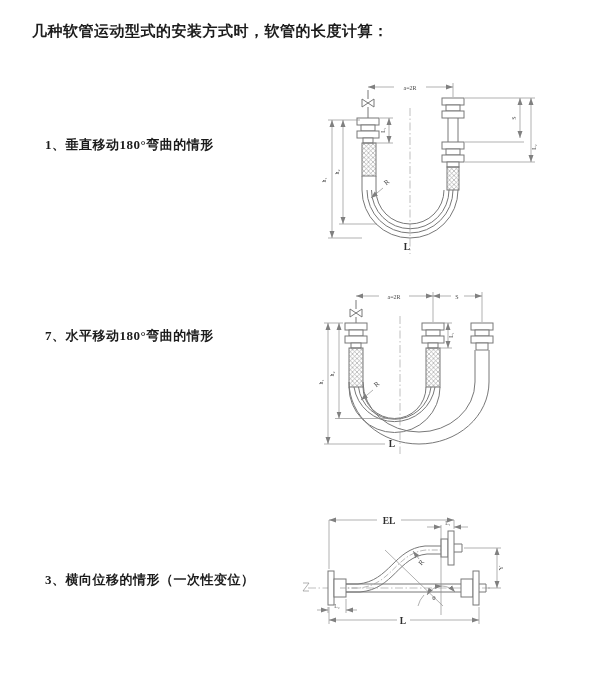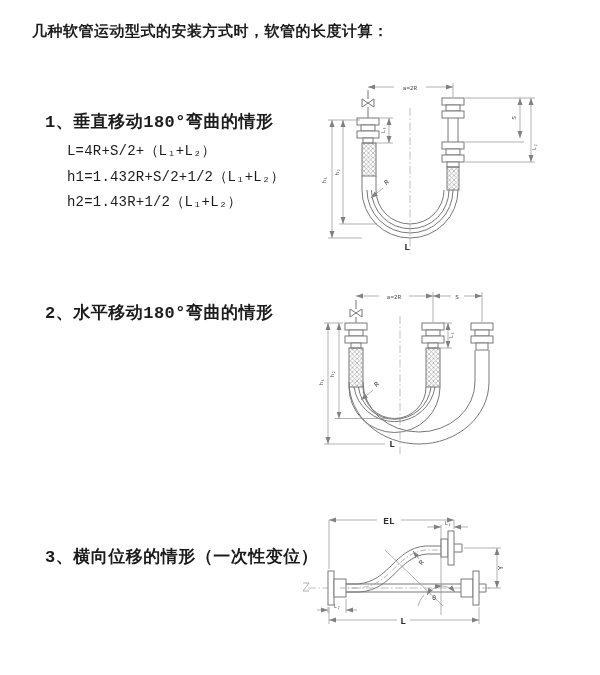--- a/index.html
+++ b/index.html
@@ -1,20 +1,20 @@
 <!DOCTYPE html>
 <html><head>
 <meta charset="utf-8">
 <style>
   html,body{margin:0;padding:0;background:#fff;}
   .page{position:relative;width:600px;height:675px;background:#ffffff;overflow:hidden;
-        font-family:Liberation Mono, monospace;color:#1c1c1c;}
+        font-family:Liberation Serif, serif;color:#1c1c1c;text-align:center;}
   .title{position:absolute;left:32px;top:22px;font-size:15px;font-weight:bold;letter-spacing:.5px;}
   .section{position:absolute;left:45px;}
-  .sec-heading{font-size:17px;font-weight:bold;letter-spacing:.5px;line-height:19px;}
+  .sec-heading{font-size:13px;font-weight:bold;letter-spacing:.5px;line-height:19px;margin-top:22px;}
   .formulas{margin-top:7px;margin-left:22px;}
   .formula{font-size:14px;line-height:25.5px;letter-spacing:.2px;white-space:pre;}
   .diagram{position:absolute;}
   
   .ol{stroke:#787878;fill:none;stroke-width:1;}
   .olf{stroke:#787878;fill:#ffffff;stroke-width:1;}
   .braid{stroke:#787878;stroke-width:1;}
   .dl{stroke:#8f8f8f;fill:none;stroke-width:.7;}
   .cl{stroke:#a3a3a3;fill:none;stroke-width:.7;stroke-dasharray:8 2.5 1.5 2.5;}
   .cl2{stroke:#9a9a9a;fill:none;stroke-width:.7;stroke-dasharray:6 2 1.5 2;}
@@ -26,29 +26,24 @@
 </style>
 </head>
 <body>
 
 <div class="page">
 
   <div class="title">几种软管运动型式的安装方式时，软管的长度计算：</div>
 
   <div class="section" style="top:113px;">
     <div class="sec-heading">1、垂直移动180°弯曲的情形</div>
-    <div class="formulas">
-      <div class="formula">L=4R+S/2+（L₁+L₂）</div>
-      <div class="formula">h1=1.432R+S/2+1/2（L₁+L₂）</div>
-      <div class="formula">h2=1.43R+1/2（L₁+L₂）</div>
-    </div>
   </div>
 
   <div class="section" style="top:304px;">
-    <div class="sec-heading">2、水平移动180°弯曲的情形</div>
+    <div class="sec-heading">7、水平移动180°弯曲的情形</div>
     <div class="formulas">
     </div>
   </div>
 
   <div class="section" style="top:548px;">
     <div class="sec-heading">3、横向位移的情形（一次性变位）</div>
   </div>
 
   <svg class="diagram" style="left:310px;top:72px;" width="235" height="195" viewBox="0 0 235 195">
     <defs>

